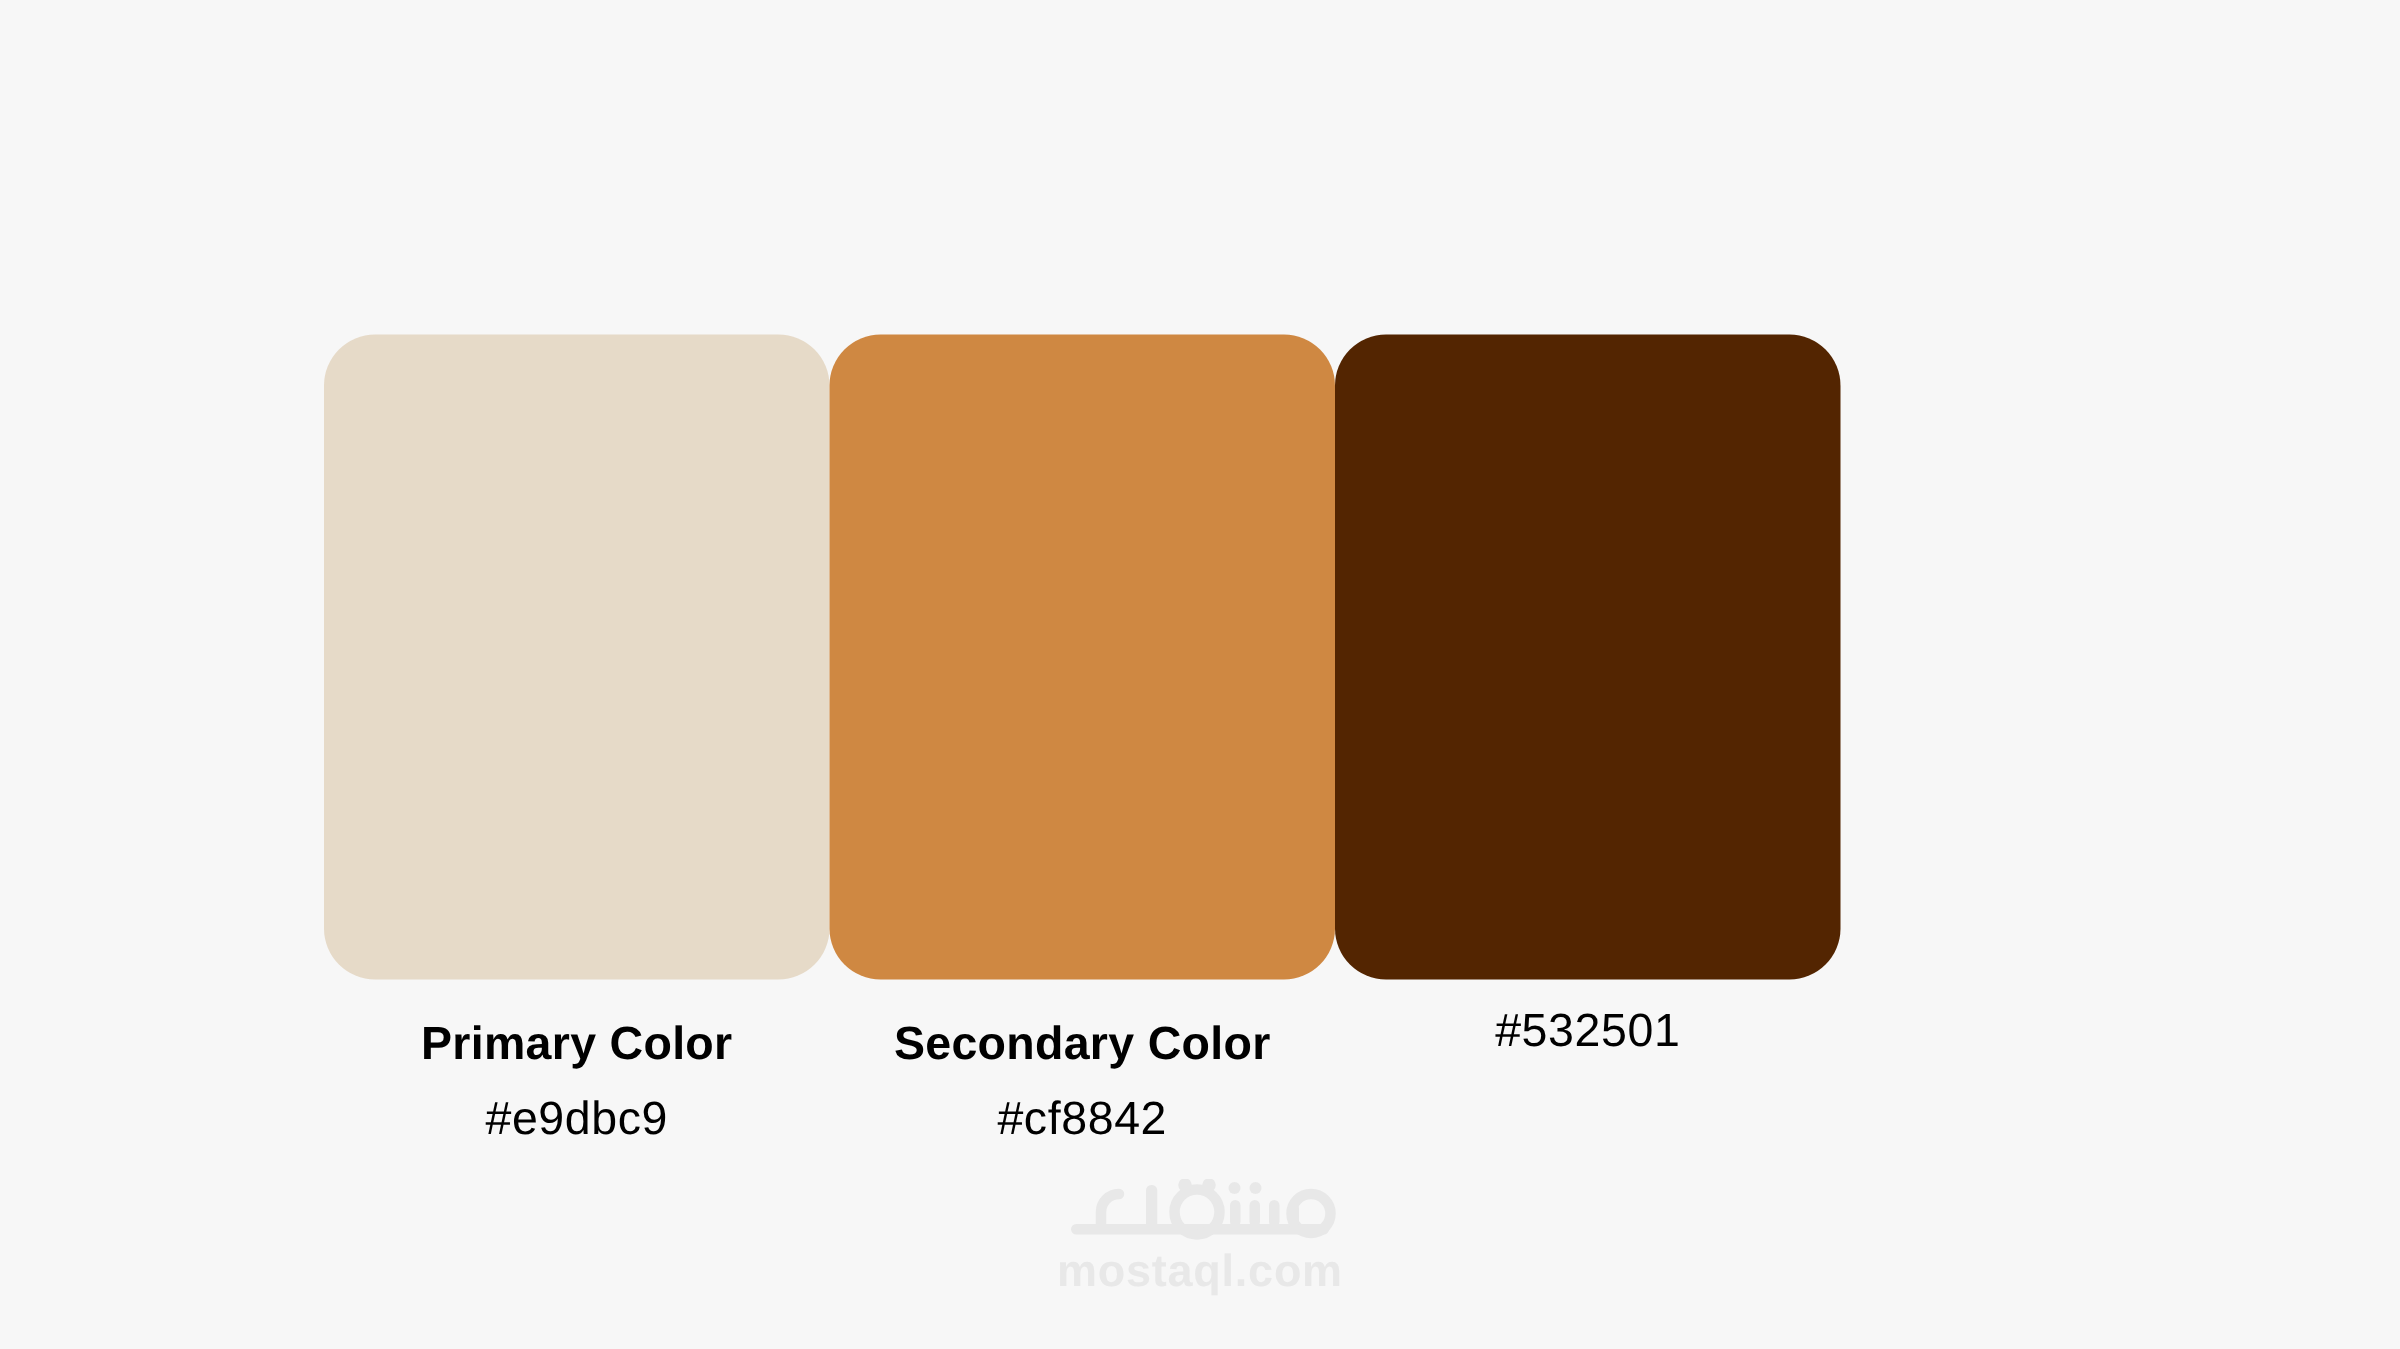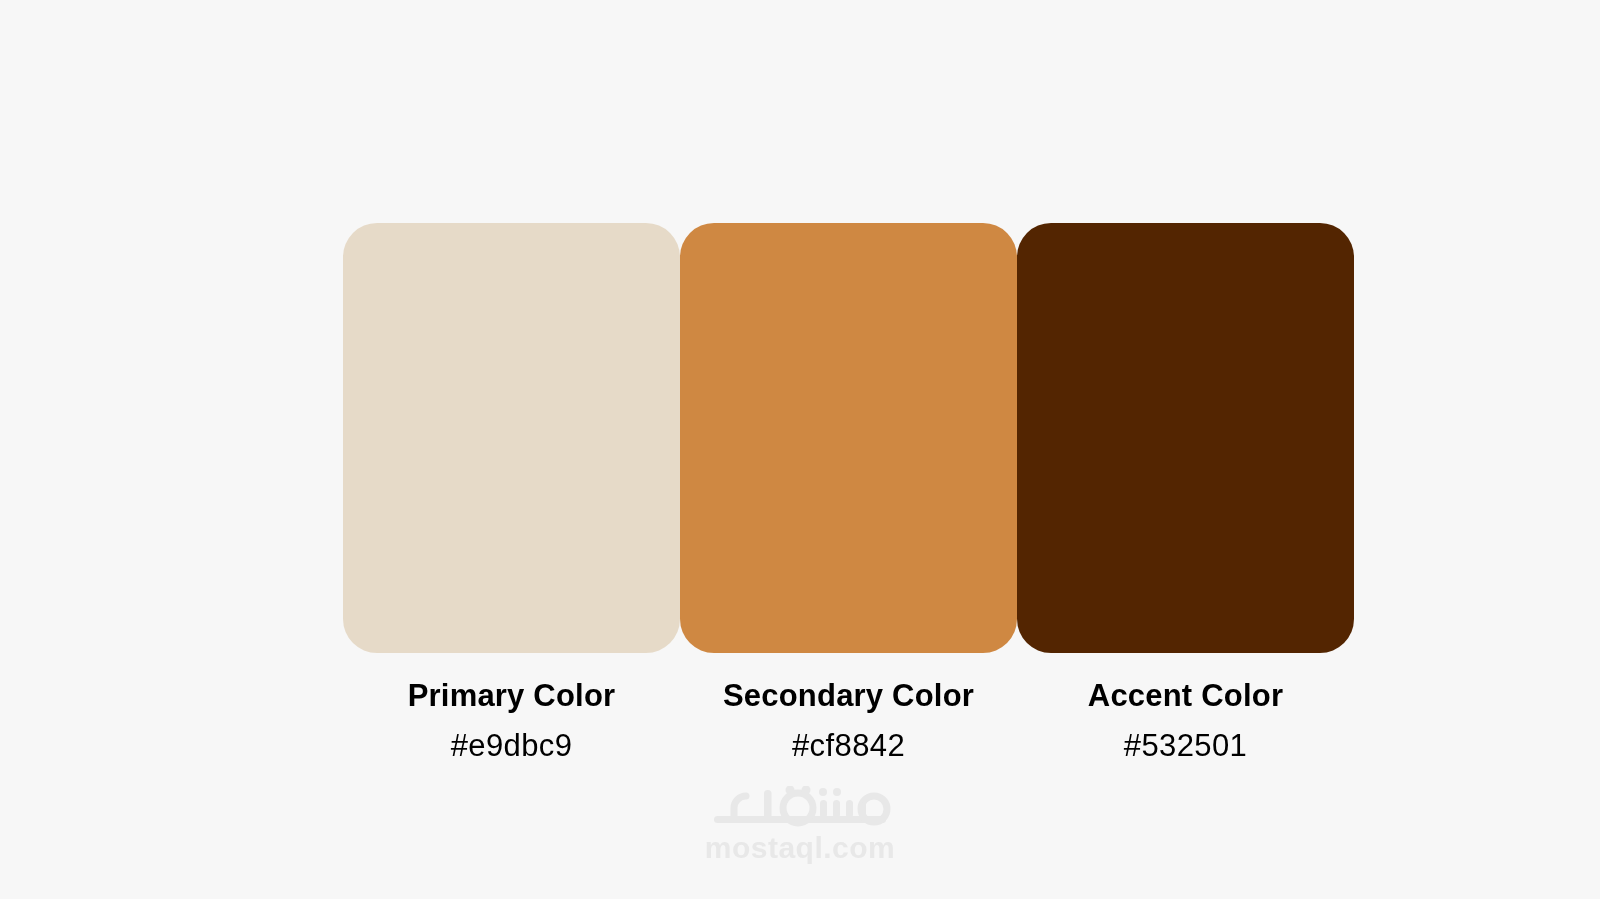--- a/index.html
+++ b/index.html
@@ -23,21 +23,21 @@
     width: 1600px;
     height: 899px;
   }
 
   #swatch-row {
     position: absolute;
     left: 216px;
     top: 223px;
     width: 1138px;
     display: flex;
-    justify-content: flex-end;
+    justify-content: flex-start;
   }
 
   .swatch-card {
     width: 337px;
     display: flex;
     flex-direction: column;
     align-items: center;
   }
 
   .swatch-chip {
@@ -108,21 +108,20 @@
     </div>
 
     <div class="swatch-card">
       <div class="swatch-chip" style="background-color: rgb(207, 136, 66);"></div>
       <div class="swatch-name">Secondary Color</div>
       <div class="swatch-hex">#cf8842</div>
     </div>
 
     <div class="swatch-card">
       <div class="swatch-chip" style="background-color: rgb(83, 37, 1);"></div>
-      <div class="swatch-name">Accent Color</div>
       <div class="swatch-hex">#532501</div>
     </div>
 
   </div>
 
   <div id="watermark">
     <svg id="watermark-arabic" viewBox="0 0 196 44" aria-hidden="true">
       <g fill="#e8e8e8">
 
         <rect x="12" y="30" width="172" height="7" rx="3.5"></rect>

